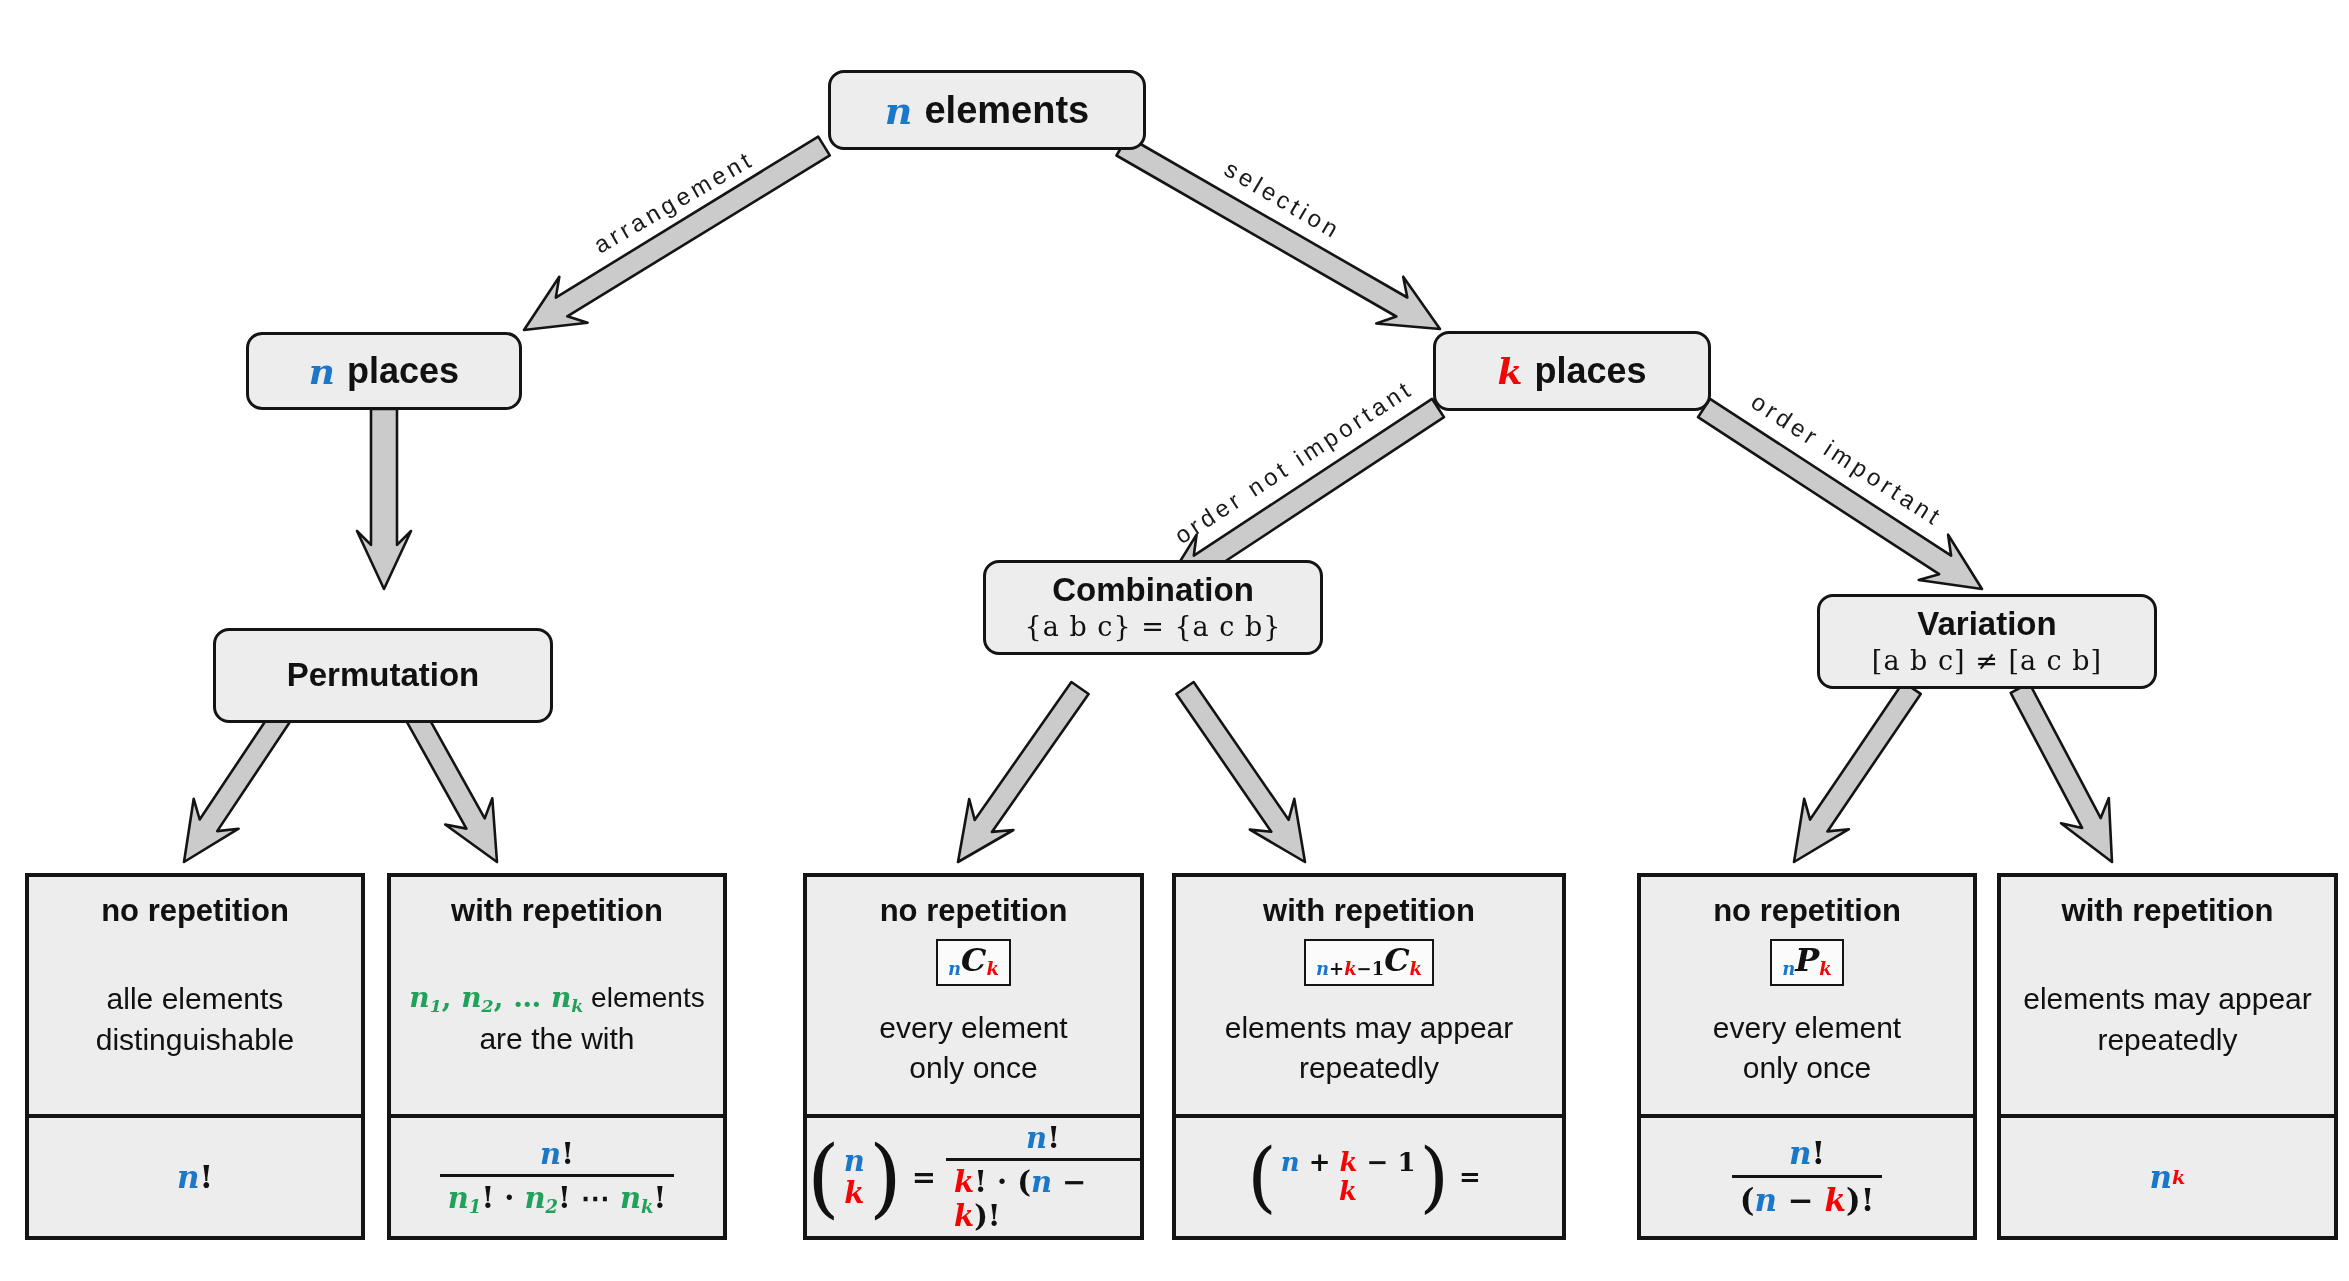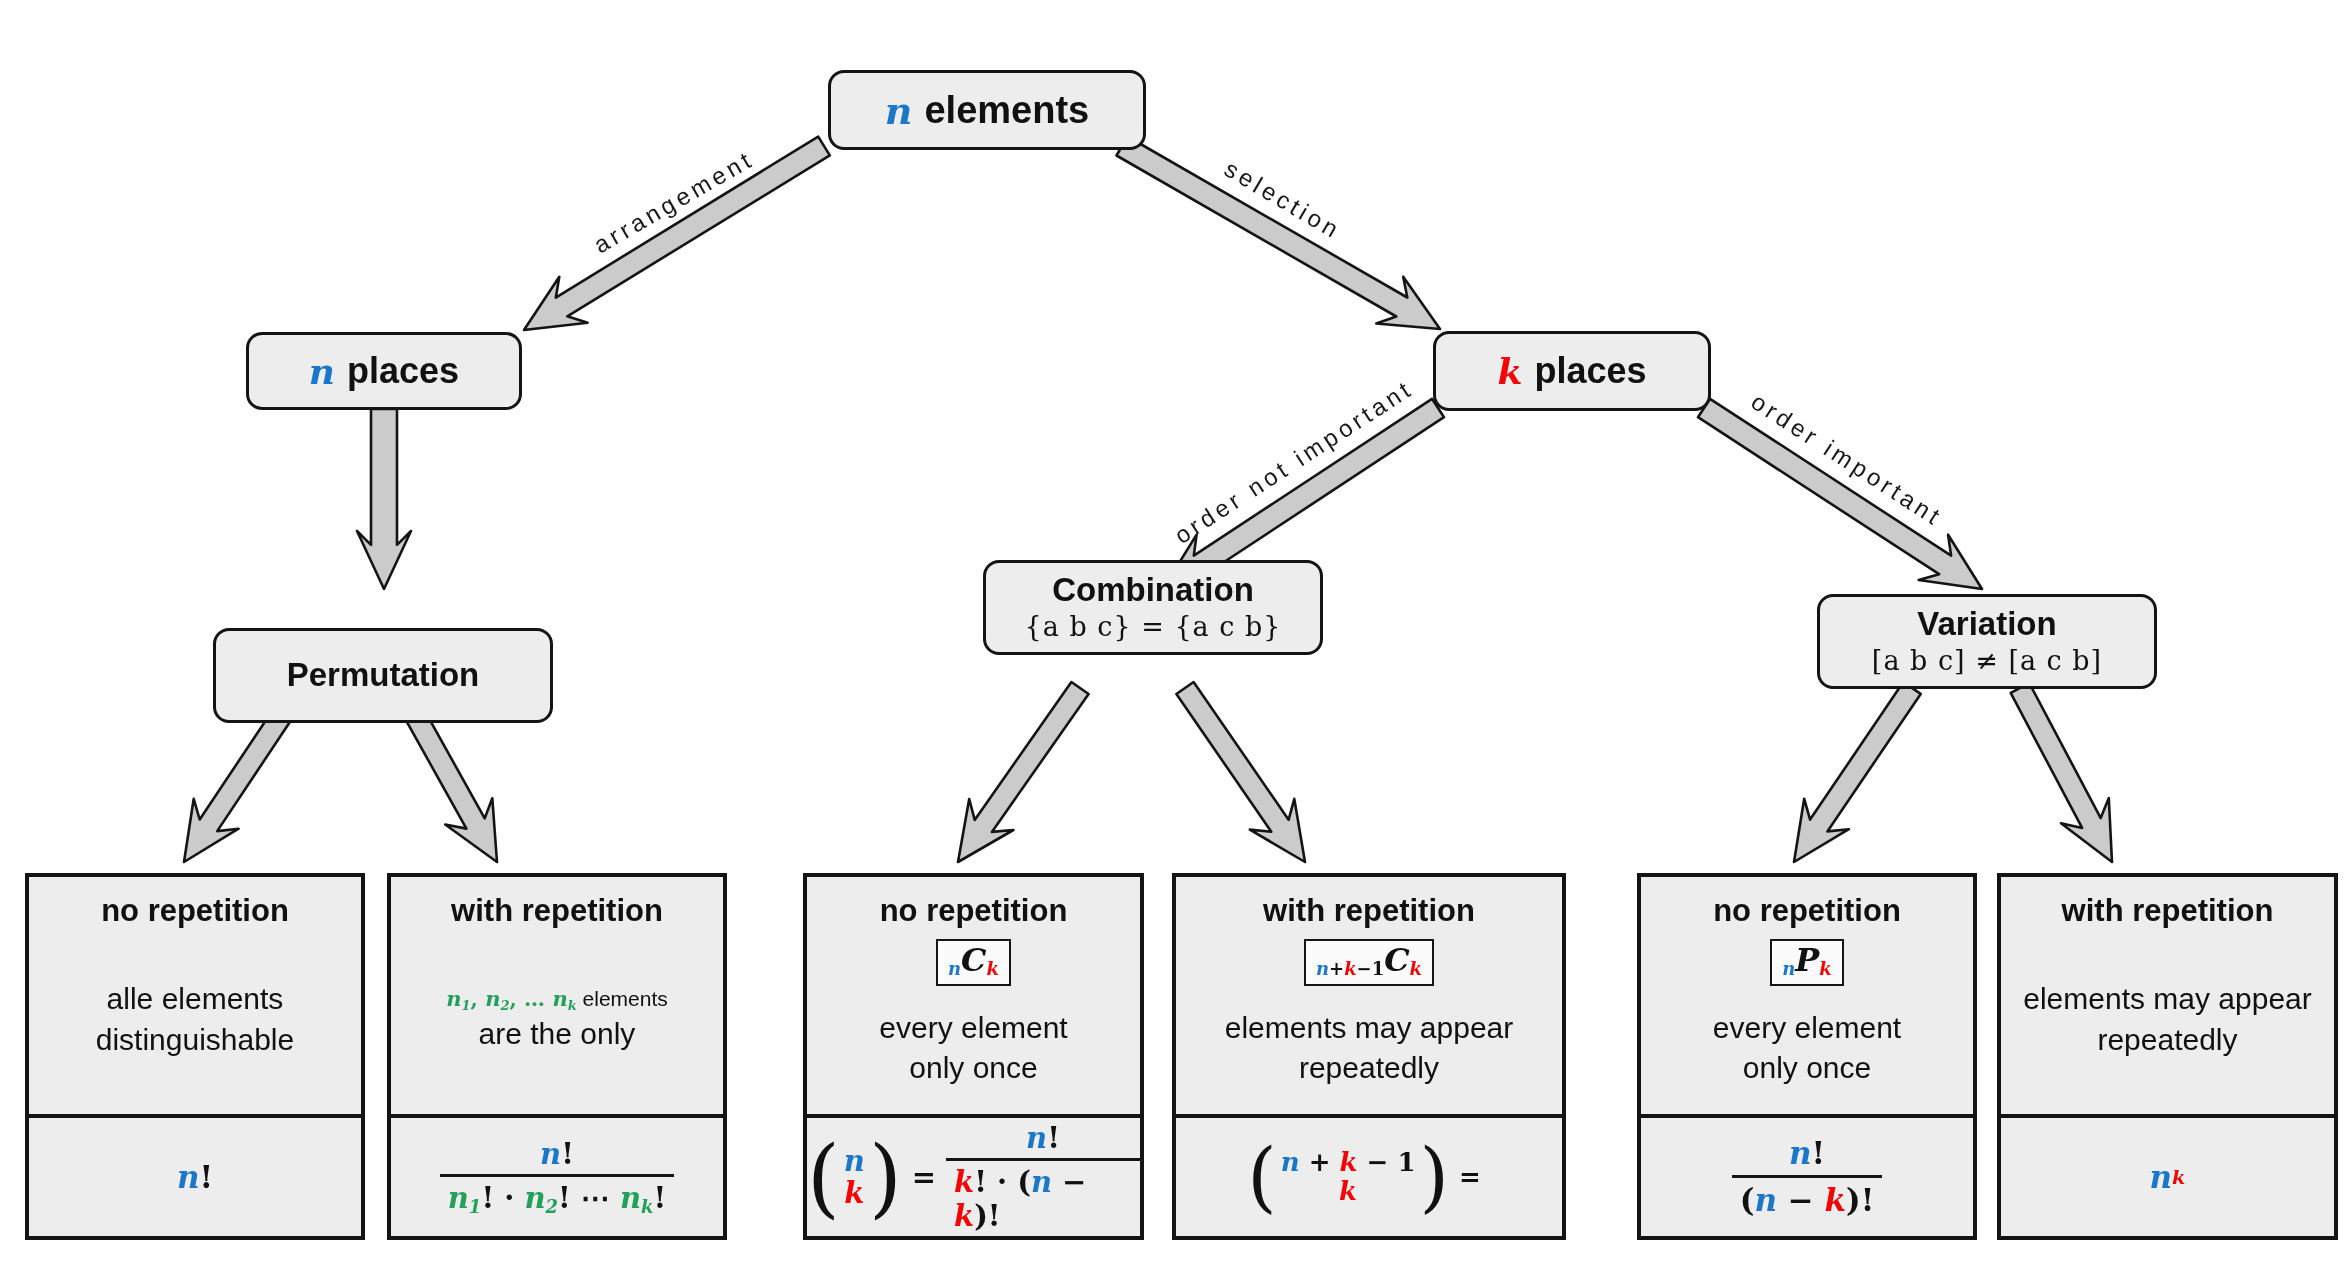--- a/index.html
+++ b/index.html
@@ -117,24 +117,24 @@
     <div class="card-formula">
       <span class="mi b">n</span>
         <span class="mo">!</span>
     </div>
   </div>
 
   <div class="card" style="left:387px;width:340px;">
     <div class="card-top">
       <div class="card-header">with repetition</div>
       <div class="card-desc">
-        <div style="font-size:21px;">
+        <div style="font-size:28px;">
           <span class="mi g">n</span><span class="mi g sub">1</span><span class="mo g">, </span><span class="mi g">n</span><span class="mi g sub">2</span><span class="mo g">, … </span><span class="mi g">n</span><span class="mi g sub">k</span><span> elements</span>
         </div>
-        <div><span>are the only</span></div>
+        <div><span>are the with</span></div>
       </div>
     </div>
     <div class="card-formula" style="font-size:29px;">
       <span class="frac">
         <span class="num"><span class="mi b">n</span><span class="mo">!</span></span>
         <span class="den">
           <span class="mi g">n</span><span class="mi g sub">1</span><span class="mo">! · </span><span class="mi g">n</span><span class="mi g sub">2</span><span class="mo">! ⋯ </span><span class="mi g">n</span><span class="mi g sub">k</span><span class="mo">!</span>
         </span>
       </span>
     </div>

